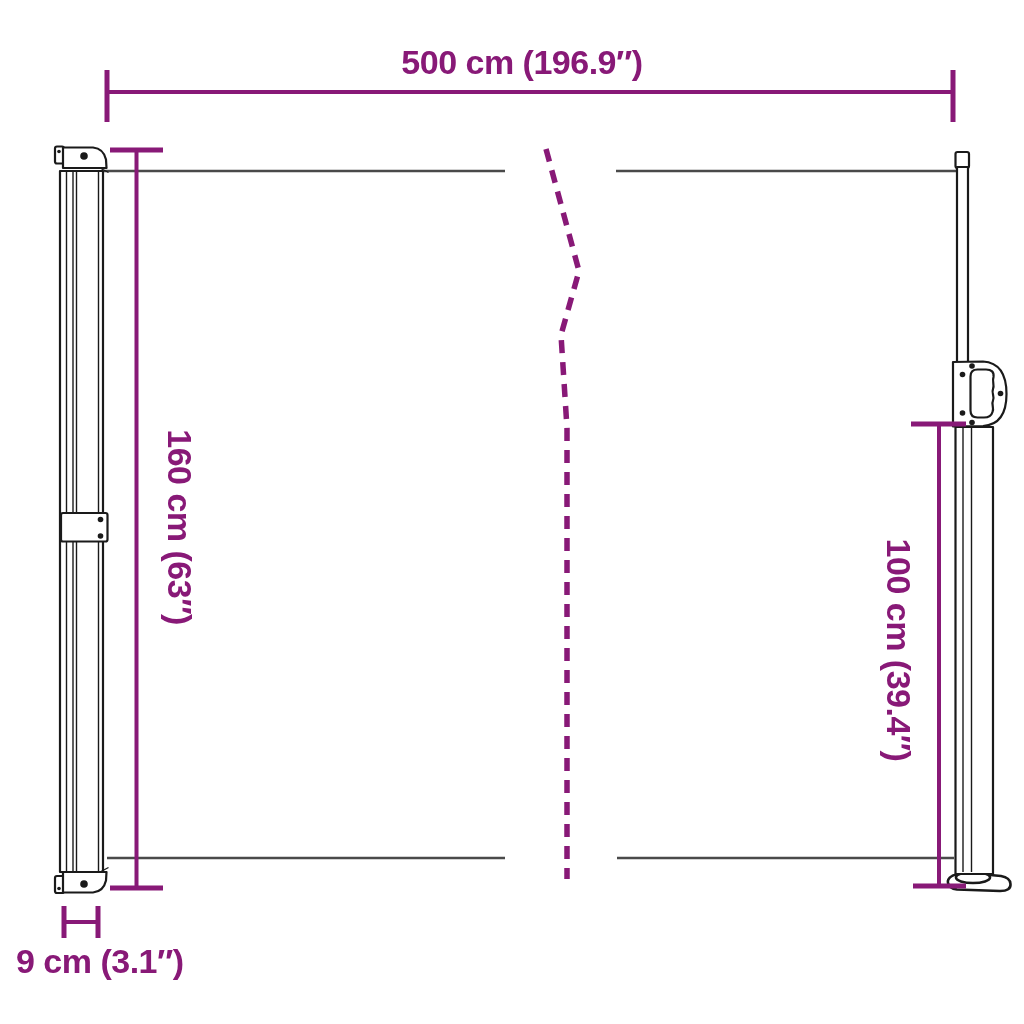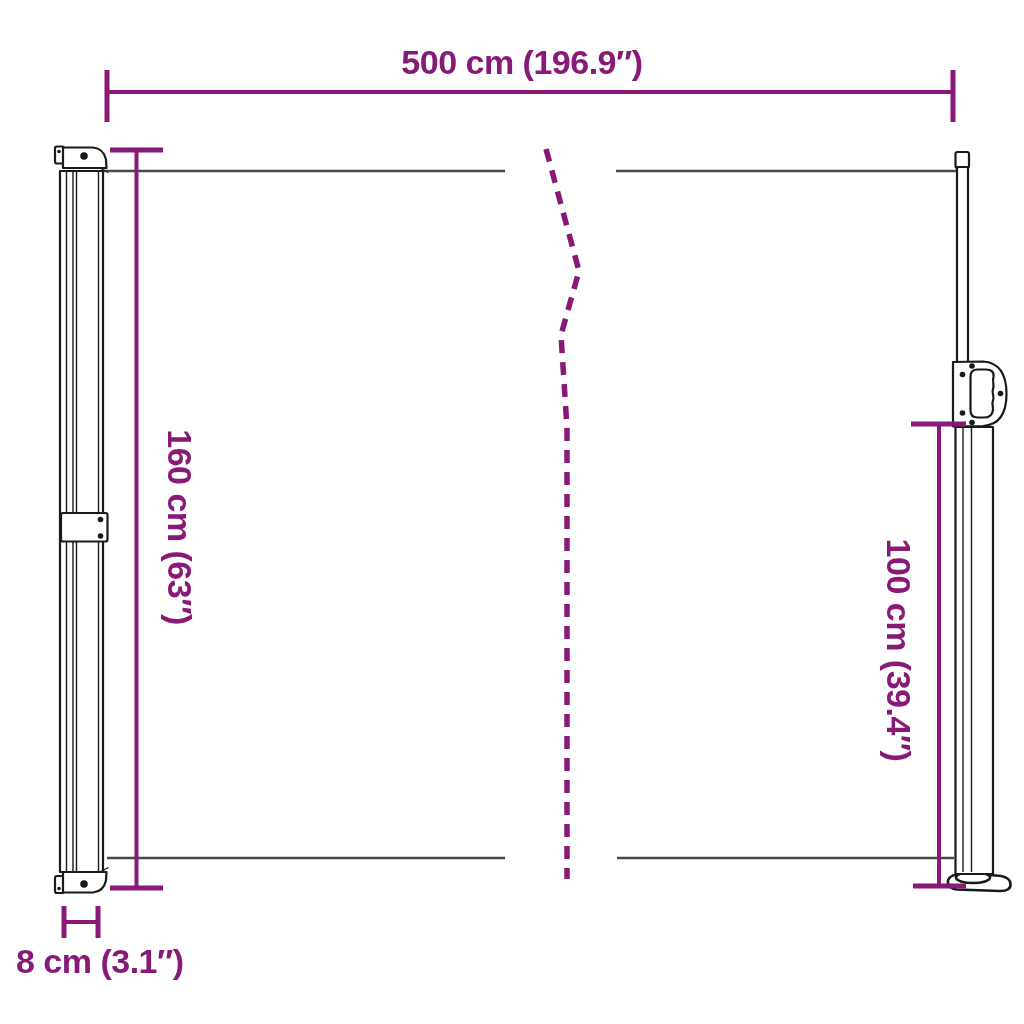--- a/index.html
+++ b/index.html
@@ -142,14 +142,14 @@
       <line class="dimtick" x1="98" y1="906" x2="98" y2="938"></line>
     </g>
   </svg>
 
   <div class="dim-label centered" style="left:322px;top:42px;width:400px;">500 cm (196.9″)</div>
 
   <div class="dim-label rot90" style="left:50px;top:507px;width:260px;">160 cm (63″)</div>
 
   <div class="dim-label rot90" style="left:759px;top:630px;width:280px;">100 cm (39.4″)</div>
 
-  <div class="dim-label" style="left:16px;top:941px;">8 cm (3.1″)</div>
+  <div class="dim-label" style="left:16px;top:941px;">9 cm (3.1″)</div>
 </div>
 
 </body></html>

